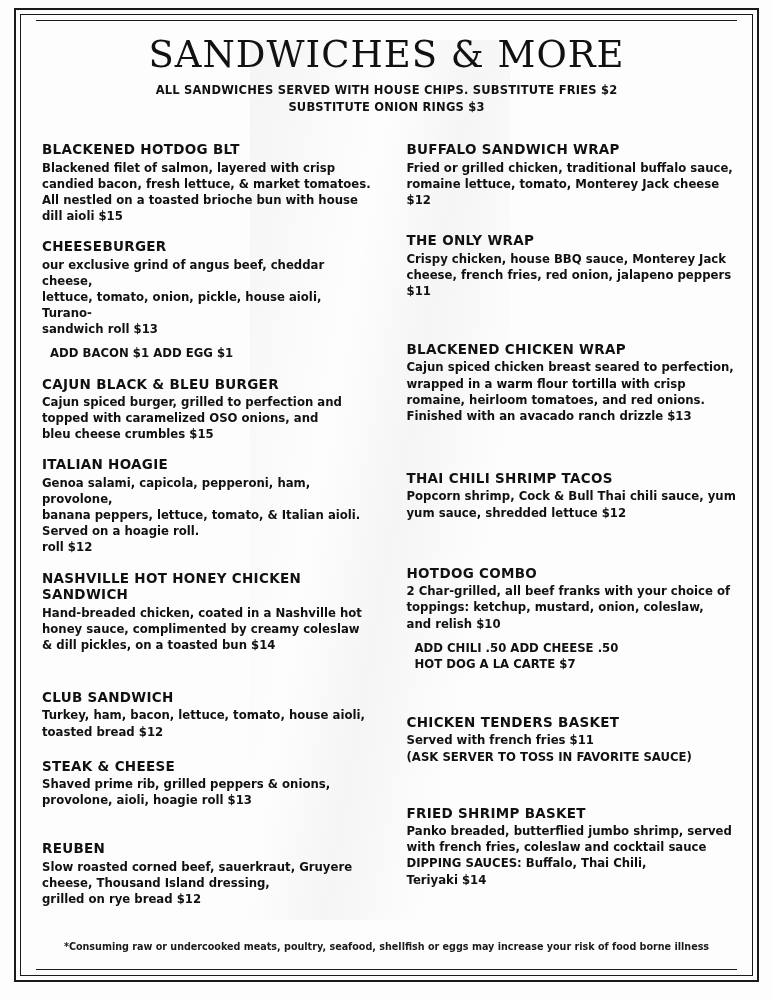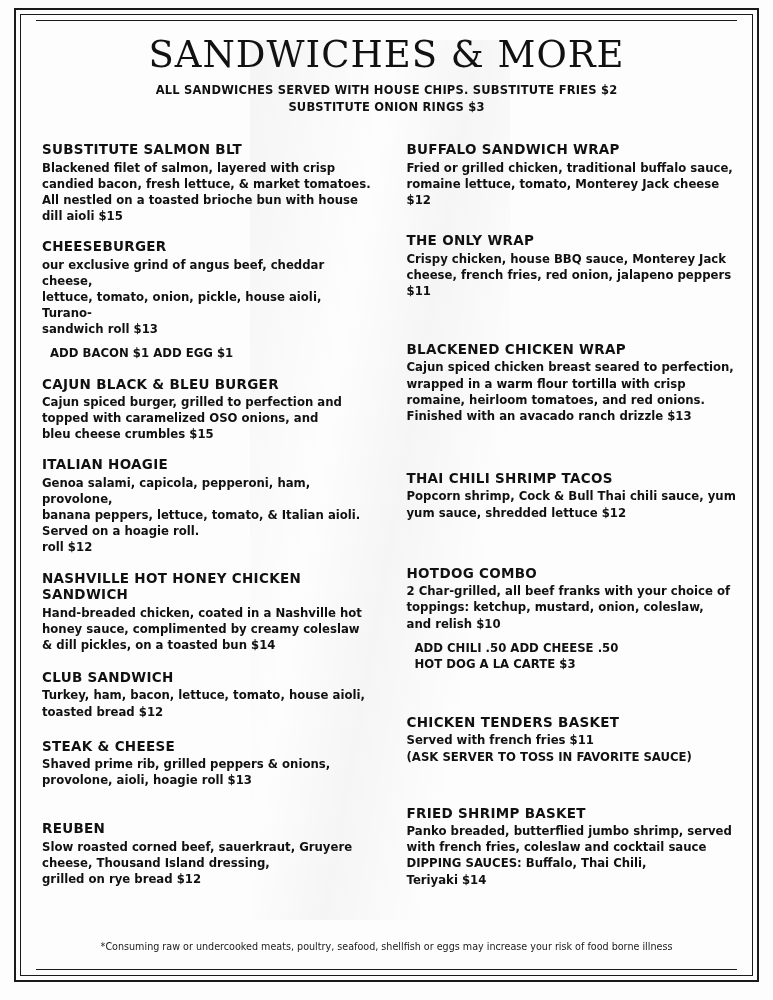--- a/index.html
+++ b/index.html
@@ -110,21 +110,21 @@
     line-height: 1.38;
     margin: 8px;
     white-space: pre-line;
   }
 
   .footer-note {
     position: absolute;
     left: 0; right: 0; bottom: 22px;
     text-align: center;
     font-size: 9.6px;
-    font-weight: normal;
+    font-weight: bold;
     color: #1a1a1a;
   }
 </style>
 </head>
 <body>
 
 <div class="page">
   <div class="watermark"></div>
   <div class="frame-outer"></div>
   <div class="frame-inner"></div>
@@ -137,21 +137,21 @@
       <h1 class="menu-title">SANDWICHES &amp; MORE</h1>
       <p class="menu-sub">ALL SANDWICHES SERVED WITH HOUSE CHIPS. SUBSTITUTE FRIES $2</p>
       <p class="menu-sub">SUBSTITUTE ONION RINGS $3</p>
     </header>
 
     <div class="columns">
 
       <div class="col col-left">
 
         <div class="item">
-          <div class="item-name">SUBSTITUTE SALMON BLT</div>
+          <div class="item-name">BLACKENED HOTDOG BLT</div>
           <div class="item-desc">Blackened filet of salmon, layered with crisp
 candied bacon, fresh lettuce, &amp; market tomatoes.
 All nestled on a toasted brioche bun with house
 dill aioli  $15</div>
         </div>
 
         <div class="item">
           <div class="item-name">CHEESEBURGER</div>
           <div class="item-desc">our exclusive grind of angus beef, cheddar cheese,
 lettuce, tomato, onion, pickle, house aioli, Turano-
@@ -175,21 +175,21 @@
         </div>
 
         <div class="item">
           <div class="item-name">NASHVILLE HOT HONEY
 CHICKEN SANDWICH</div>
           <div class="item-desc">Hand-breaded chicken, coated in a Nashville hot
 honey sauce, complimented by creamy coleslaw
 &amp; dill pickles, on a toasted bun  $14</div>
         </div>
 
-        <div class="item" style="margin-top:16px;">
+        <div class="item" style="margin-top:36px;">
           <div class="item-name">CLUB SANDWICH</div>
           <div class="item-desc">Turkey, ham, bacon, lettuce, tomato, house aioli,
 toasted bread $12</div>
         </div>
 
         <div class="item" style="margin-top:18px;">
           <div class="item-name">STEAK &amp; CHEESE</div>
           <div class="item-desc">Shaved prime rib, grilled peppers &amp; onions,
 provolone, aioli, hoagie roll $13</div>
         </div>
@@ -230,21 +230,21 @@
           <div class="item-desc">Popcorn shrimp, Cock &amp; Bull Thai chili sauce, yum
 yum sauce, shredded lettuce $12</div>
         </div>
 
         <div class="item" style="margin-top:44px;">
           <div class="item-name">HOTDOG COMBO</div>
           <div class="item-desc">2 Char-grilled, all beef franks with your choice of
 toppings: ketchup, mustard, onion, coleslaw,
 and relish   $10</div>
           <div class="item-extra">ADD CHILI .50     ADD CHEESE .50
-HOT DOG A LA CARTE  $3</div>
+HOT DOG A LA CARTE  $7</div>
         </div>
 
         <div class="item" style="margin-top:42px;">
           <div class="item-name">CHICKEN TENDERS BASKET</div>
           <div class="item-desc">Served with french fries $11
 (ASK SERVER TO TOSS IN FAVORITE SAUCE)</div>
         </div>
 
         <div class="item" style="margin-top:40px;">
           <div class="item-name">FRIED SHRIMP BASKET</div>

